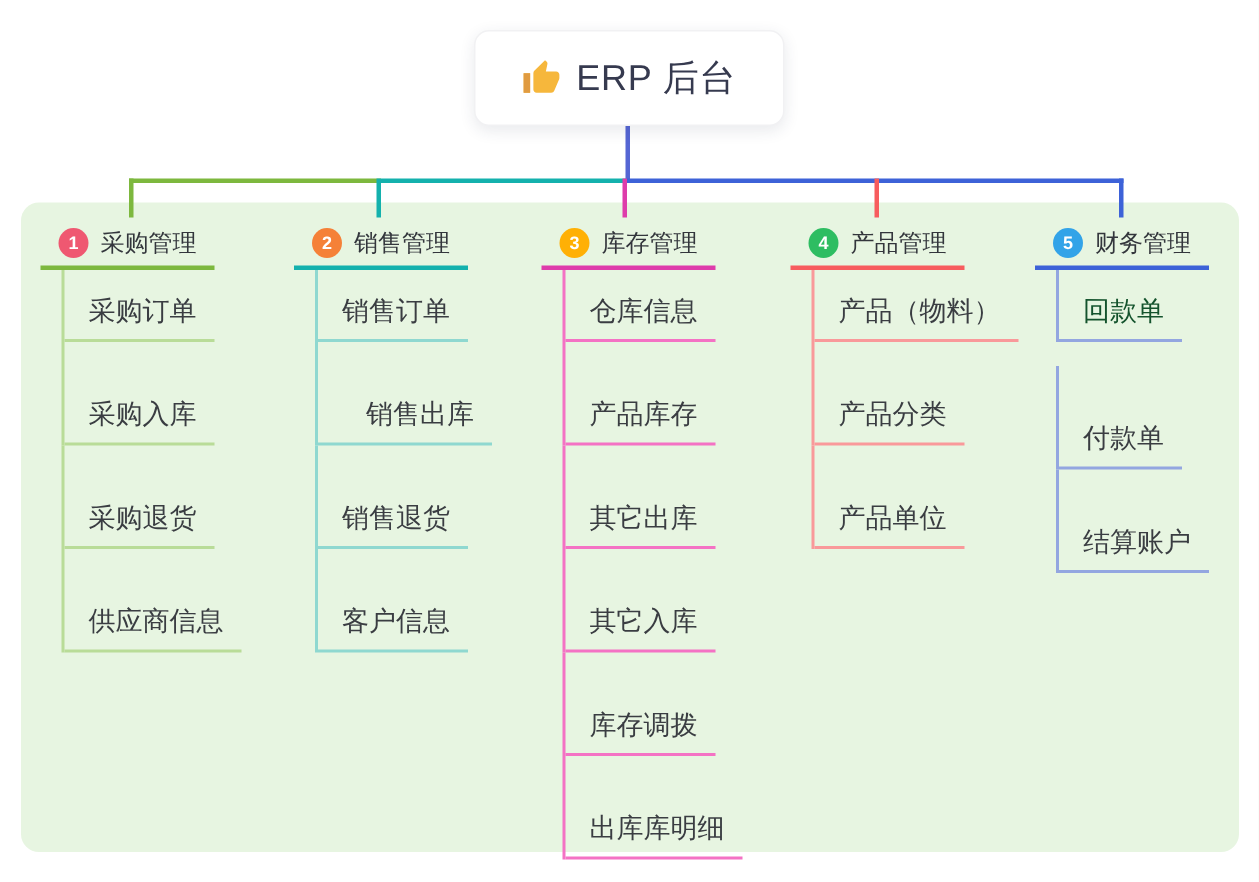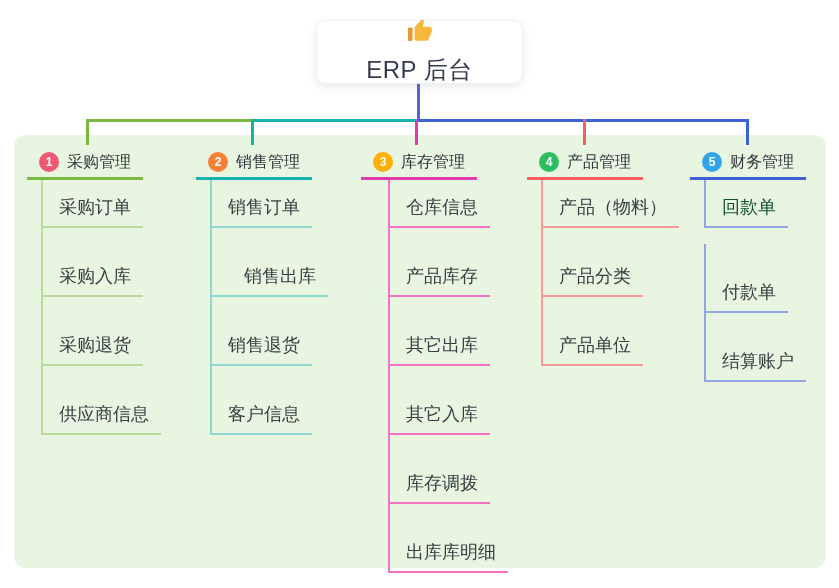--- a/index.html
+++ b/index.html
@@ -10,21 +10,21 @@
   }
   #panel {
     position:absolute; left:14px; top:135px; width:812px; height:433px;
     border-radius:12px;
   }
   #root-node {
     position:absolute; left:316px; top:20px; width:207px; height:64px;
     background:#ffffff; border:1px solid #f1f1f3; border-radius:10px;
     box-shadow:0 3px 10px rgba(40,50,80,0.10);
     display:flex; align-items:center; justify-content:center; gap:10px;
-    box-sizing:border-box; z-index:3;flex-direction:column;
+    box-sizing:border-box; z-index:3;
   }
   #root-node .root-label { font-size:24px; font-weight:500; letter-spacing:0.5px; }
   .line { position:absolute; z-index:1; }
   .branch-title {
     position:absolute; top:147px; width:116px; height:33px;
     box-sizing:border-box; border-bottom:3px solid;
     display:flex; align-items:center; padding-left:12px; gap:8px; z-index:2;
   }
   .badge {
     width:20px; height:20px; border-radius:50%; flex:0 0 20px;
@@ -101,21 +101,21 @@
           <span class="child-label" style="border-bottom-color: rgb(143, 216, 208); color: rgb(58, 61, 66);">销售退货</span>
         </div>
         <div class="child" style="border-left-color: rgb(143, 216, 208);">
           <span class="child-label" style="border-bottom-color: rgb(143, 216, 208); color: rgb(58, 61, 66);">客户信息</span>
         </div>
       </div>
       <div class="branch-title" style="left: 361px; border-bottom-color: rgb(222, 60, 171);">
         <span class="badge" style="background: rgb(255, 176, 5);">3</span>
         <span class="branch-label" style="color: rgb(51, 54, 60);">库存管理</span>
       </div>
-      <div class="branch-children" style="left: 388px;">
+      <div class="branch-children" style="left: 375px;">
         <div class="child" style="border-left-color: rgb(244, 114, 196);">
           <span class="child-label" style="border-bottom-color: rgb(244, 114, 196); color: rgb(58, 61, 66);">仓库信息</span>
         </div>
         <div class="child" style="border-left-color: rgb(244, 114, 196);">
           <span class="child-label" style="border-bottom-color: rgb(244, 114, 196); color: rgb(58, 61, 66);">产品库存</span>
         </div>
         <div class="child" style="border-left-color: rgb(244, 114, 196);">
           <span class="child-label" style="border-bottom-color: rgb(244, 114, 196); color: rgb(58, 61, 66);">其它出库</span>
         </div>
         <div class="child" style="border-left-color: rgb(244, 114, 196);">

